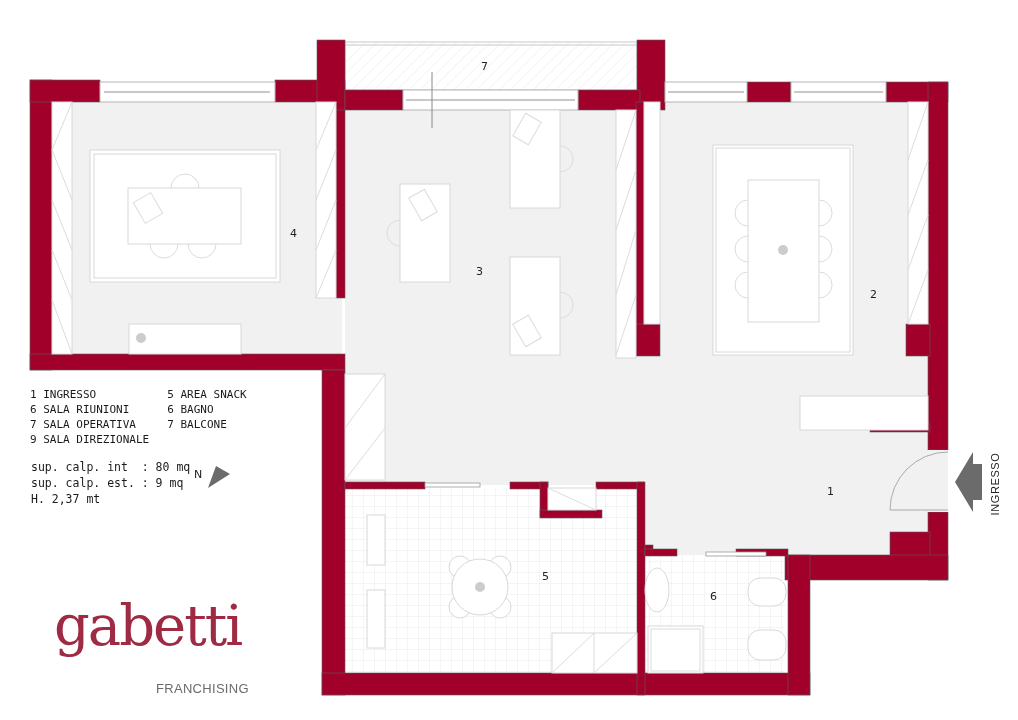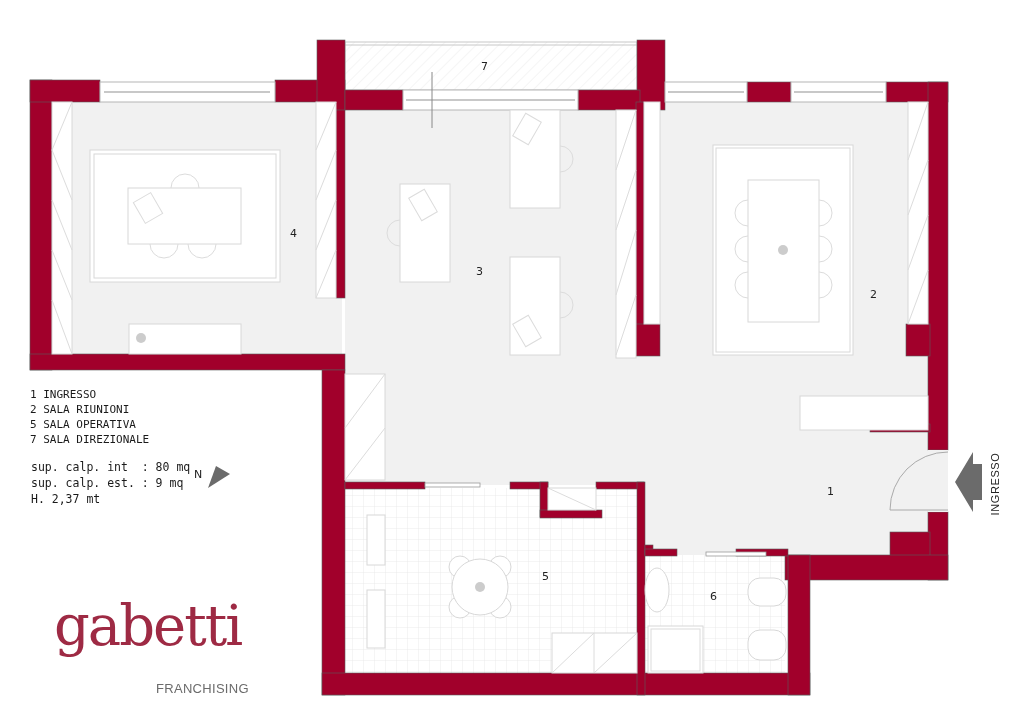--- a/index.html
+++ b/index.html
@@ -202,23 +202,28 @@
 </svg>
 
 <div class="entrance-label">
   <span>INGRESSO</span>
 </div>
 
 <div class="legend">
   <div class="cols">
     <div class="col">
       <div>1 INGRESSO</div>
-      <div>2 SALA RIUNIONI</div>
-      <div>5 SALA OPERATIVA</div>
-      <div>7 SALA DIREZIONALE</div>
+      <div>6 SALA RIUNIONI</div>
+      <div>7 SALA OPERATIVA</div>
+      <div>9 SALA DIREZIONALE</div>
+    </div>
+    <div class="col">
+      <div>5 AREA SNACK</div>
+      <div>6 BAGNO</div>
+      <div>7 BALCONE</div>
     </div>
   </div>
 </div>
 
 <div class="stats">
   <div>sup. calp. int  : 80 mq</div>
   <div>sup. calp. est. : 9 mq</div>
   <div>H. 2,37 mt</div>
 </div>
 

